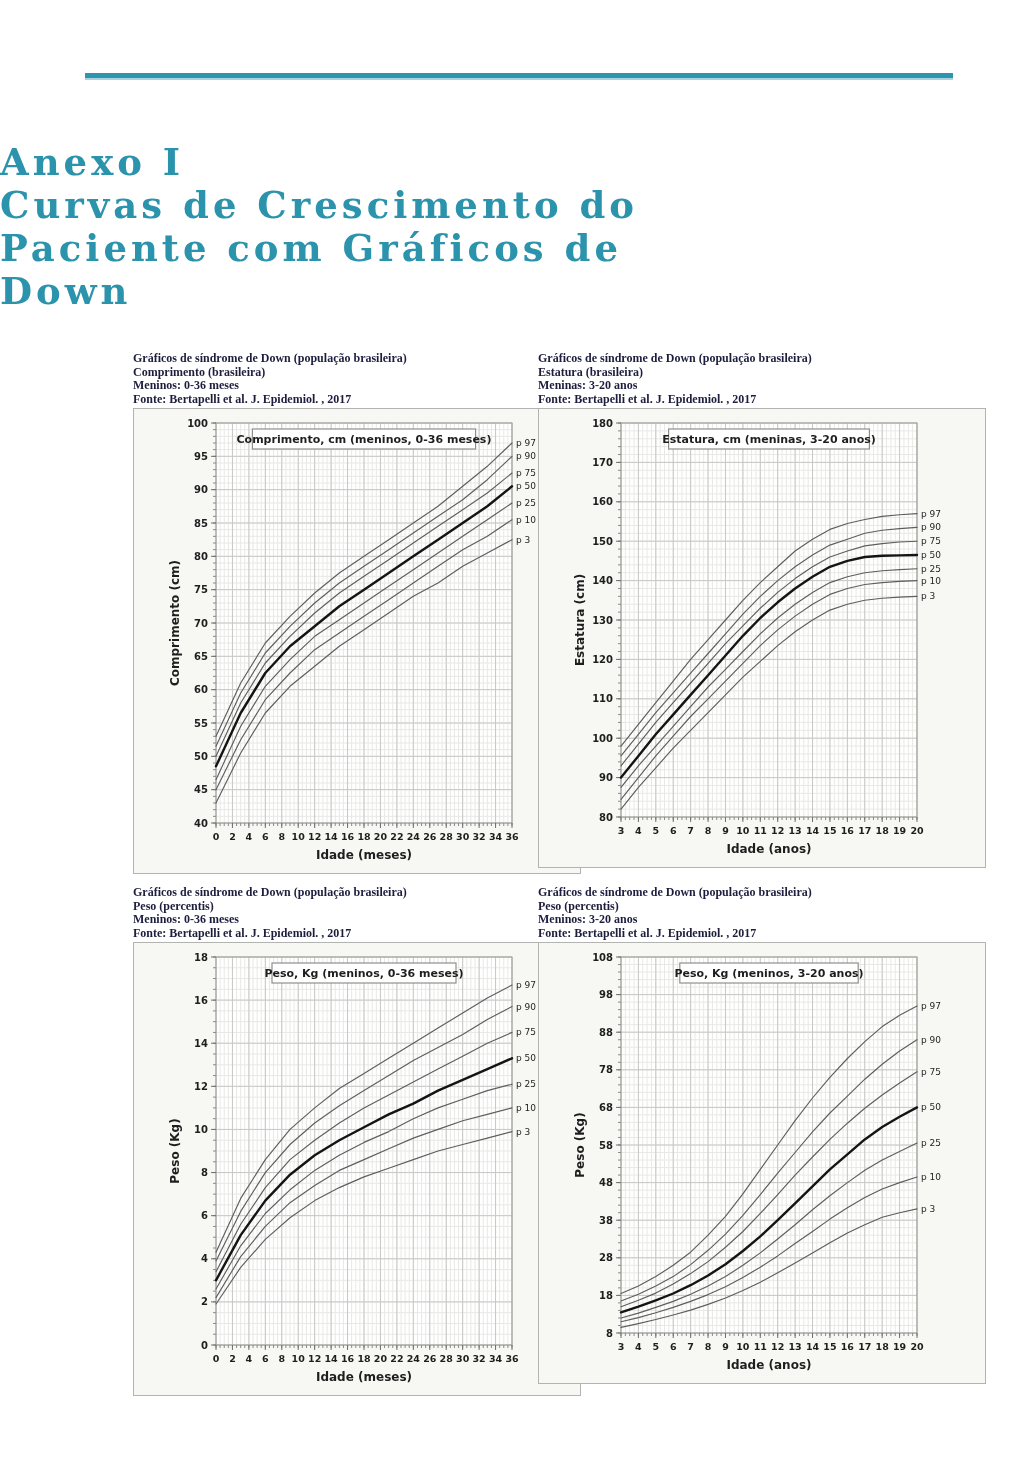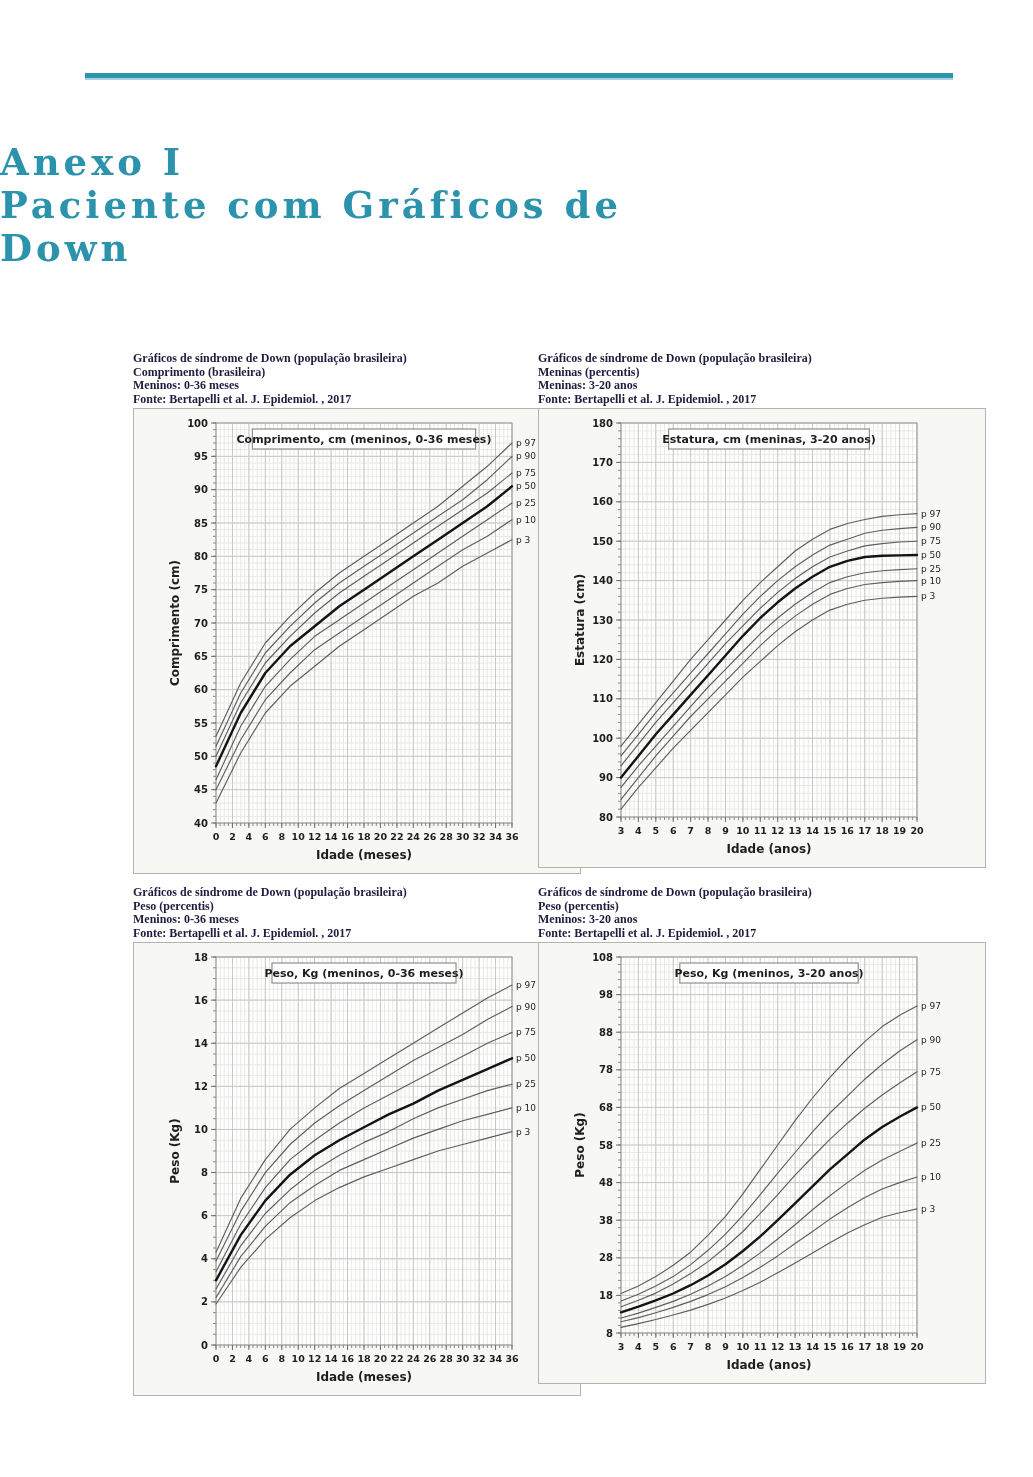--- a/index.html
+++ b/index.html
@@ -36,20 +36,21 @@
 </style>
 </head>
 <body>
 
 <div class="page">
 
   <div class="top-rule"></div>
 
   <h1 class="doc-title">
     <span class="tline">Anexo I</span>
+    <span class="tline">Curvas de Crescimento do</span>
     <span class="tline">Paciente com Gráficos de</span>
     <span class="tline">Down</span>
   </h1>
 
   <section class="chart-block b1">
     <div class="chart-header">
       <div>Gráficos de síndrome de Down (população brasileira)</div>
       <div>Comprimento (brasileira)</div>
       <div>Meninos: 0-36 meses</div>
       <div>Fonte: Bertapelli et al. J. Epidemiol. , 2017</div>
@@ -440,21 +441,21 @@
           <text x="350" y="133.66666666666663" text-anchor="start" font-size="9" font-weight="400" fill="#2b2b2b">p 3</text>
           <rect x="86.4" y="20" width="223.2" height="20" fill="#ffffff" stroke="#8f8f8d" stroke-width="1.2"></rect>
           <text x="198" y="34" text-anchor="middle" font-size="11" font-weight="700" fill="#1e1e1e">Comprimento, cm (meninos, 0-36 meses)</text>
         </svg>
     </div>
   </section>
 
   <section class="chart-block b2">
     <div class="chart-header">
       <div>Gráficos de síndrome de Down (população brasileira)</div>
-      <div>Meninas (percentis)</div>
+      <div>Estatura (brasileira)</div>
       <div>Meninas: 3-20 anos</div>
       <div>Fonte: Bertapelli et al. J. Epidemiol. , 2017</div>
     </div>
     <div class="chart-frame">
       <svg width="382" height="458" viewBox="0 0 382 458">
           <rect x="50" y="14" width="296" height="394" fill="#ffffff"></rect>
           <line x1="50" y1="14" x2="50" y2="408" stroke="#e8e8e5" stroke-width="1"></line>
           <line x1="54.35294117647059" y1="14" x2="54.35294117647059" y2="408" stroke="#e8e8e5" stroke-width="1"></line>
           <line x1="58.705882352941174" y1="14" x2="58.705882352941174" y2="408" stroke="#e8e8e5" stroke-width="1"></line>
           <line x1="63.05882352941177" y1="14" x2="63.05882352941177" y2="408" stroke="#e8e8e5" stroke-width="1"></line>

